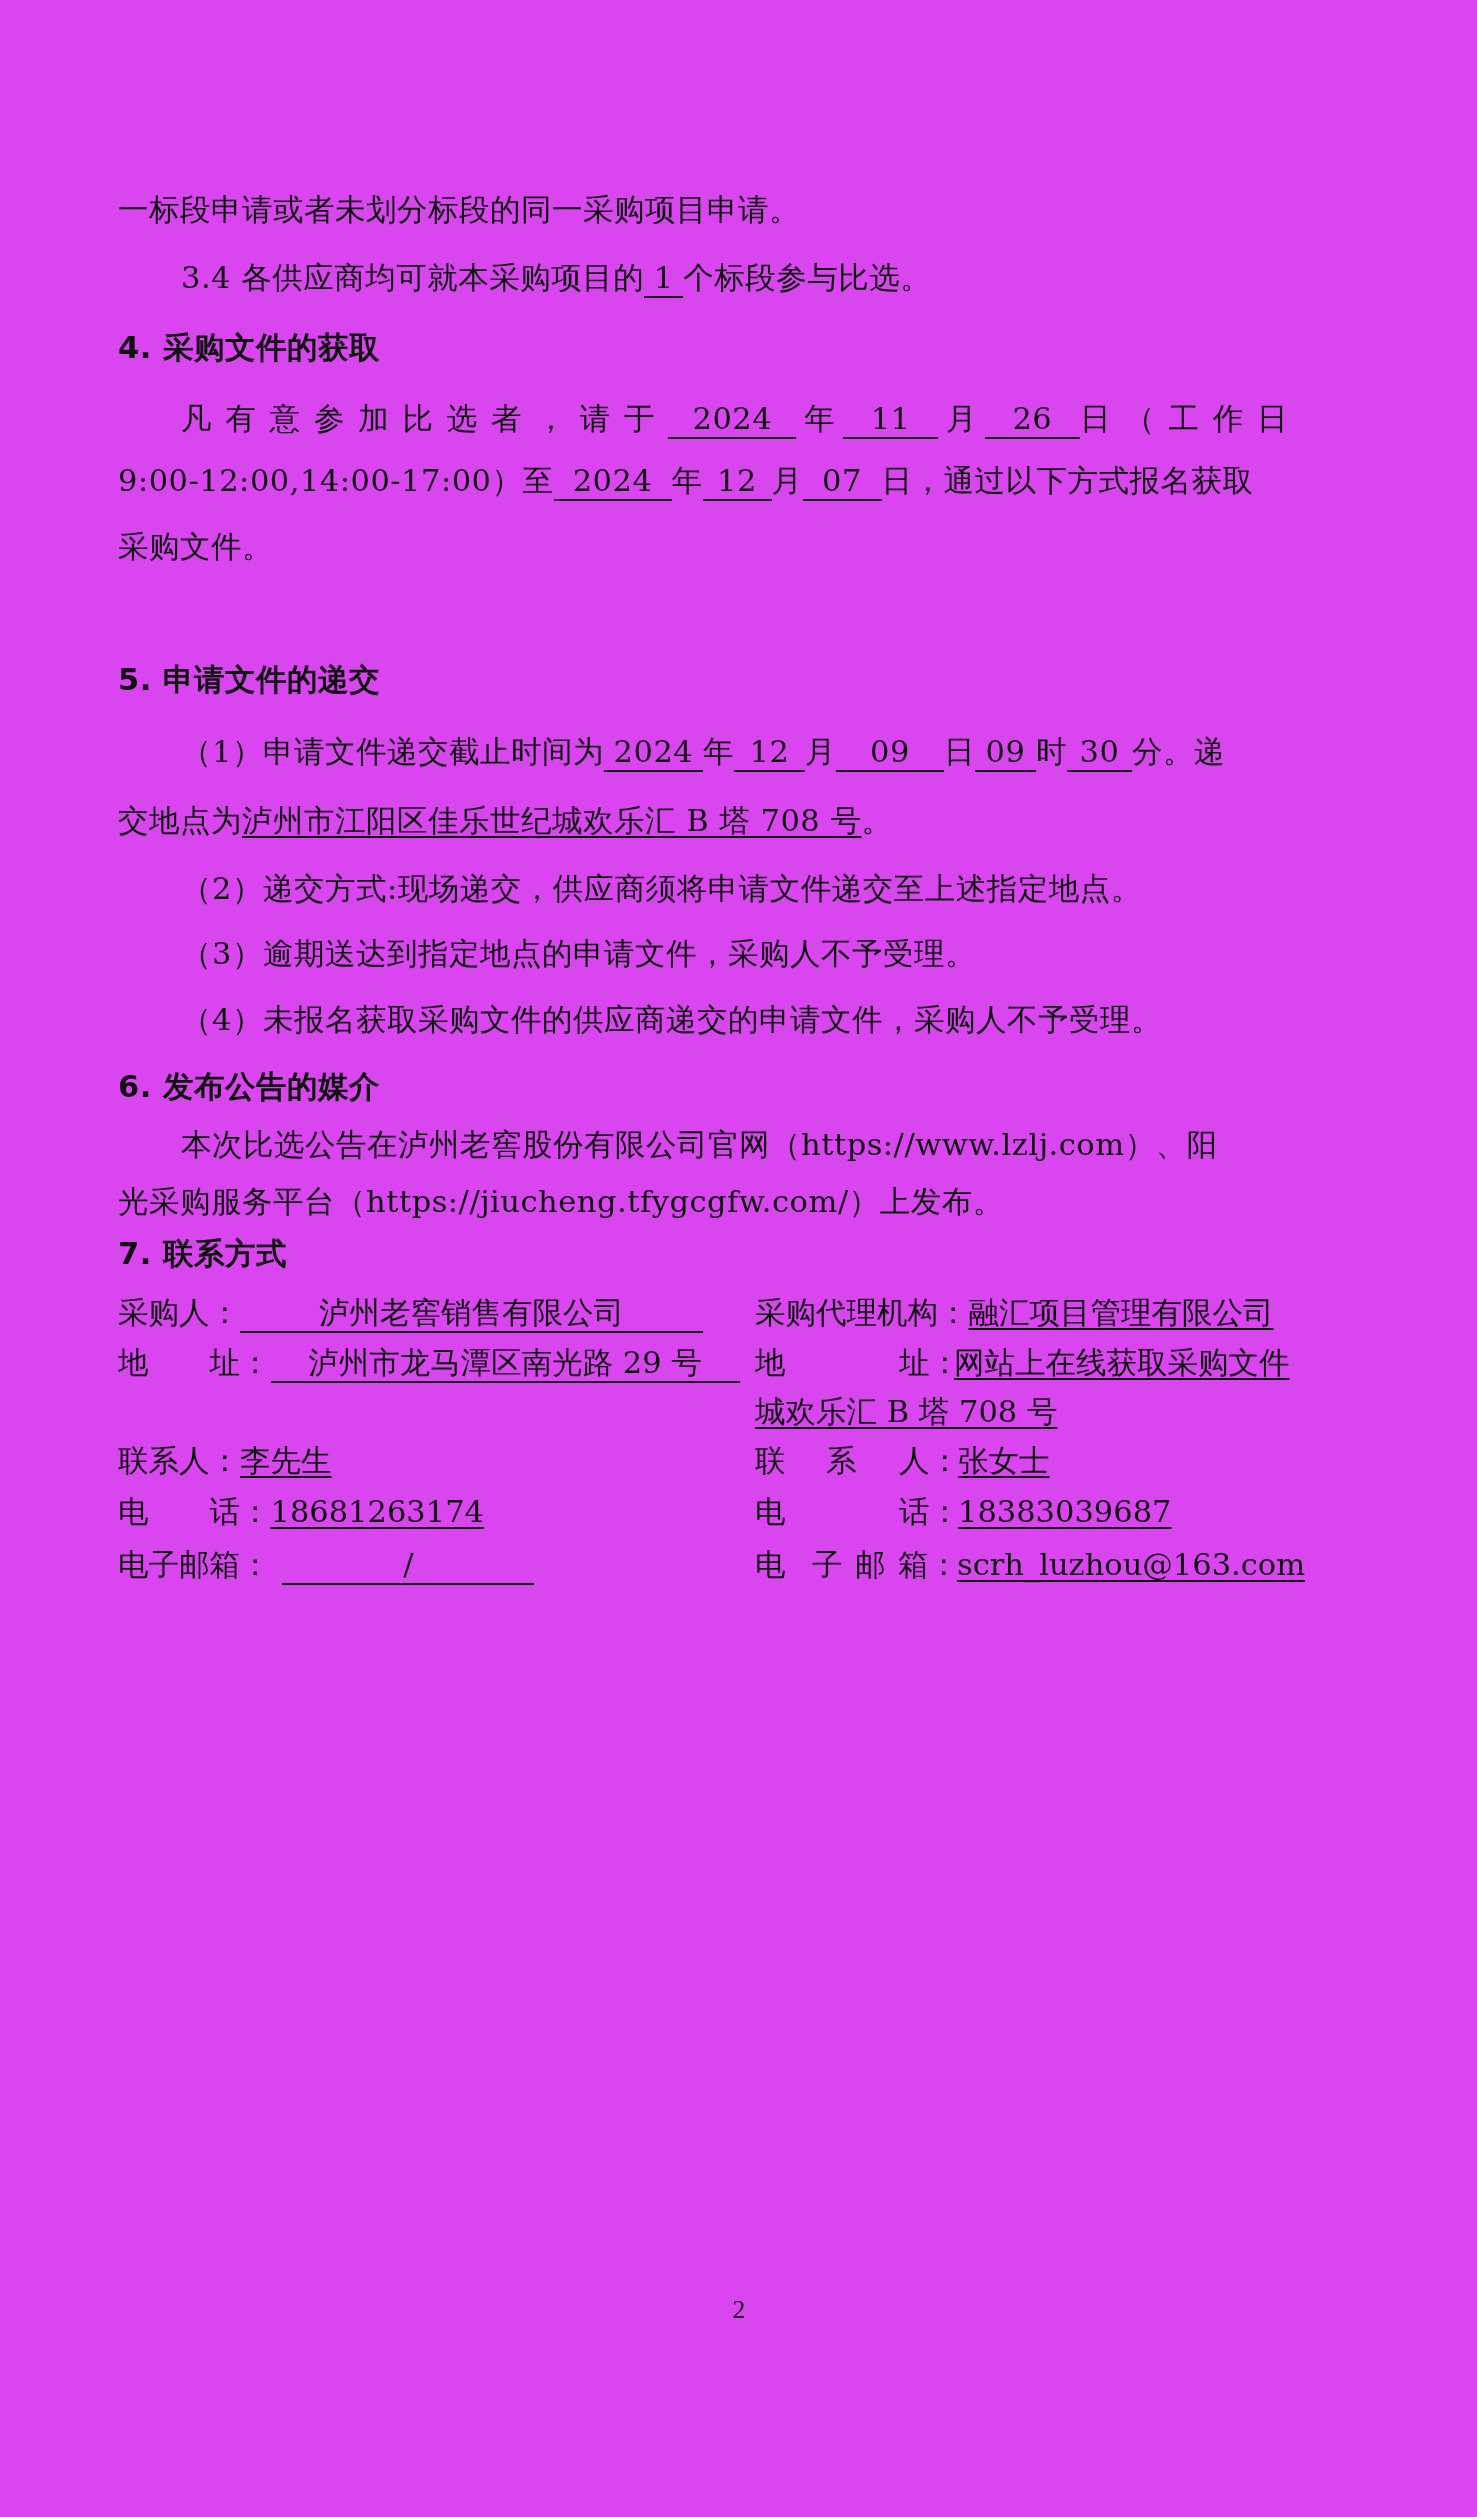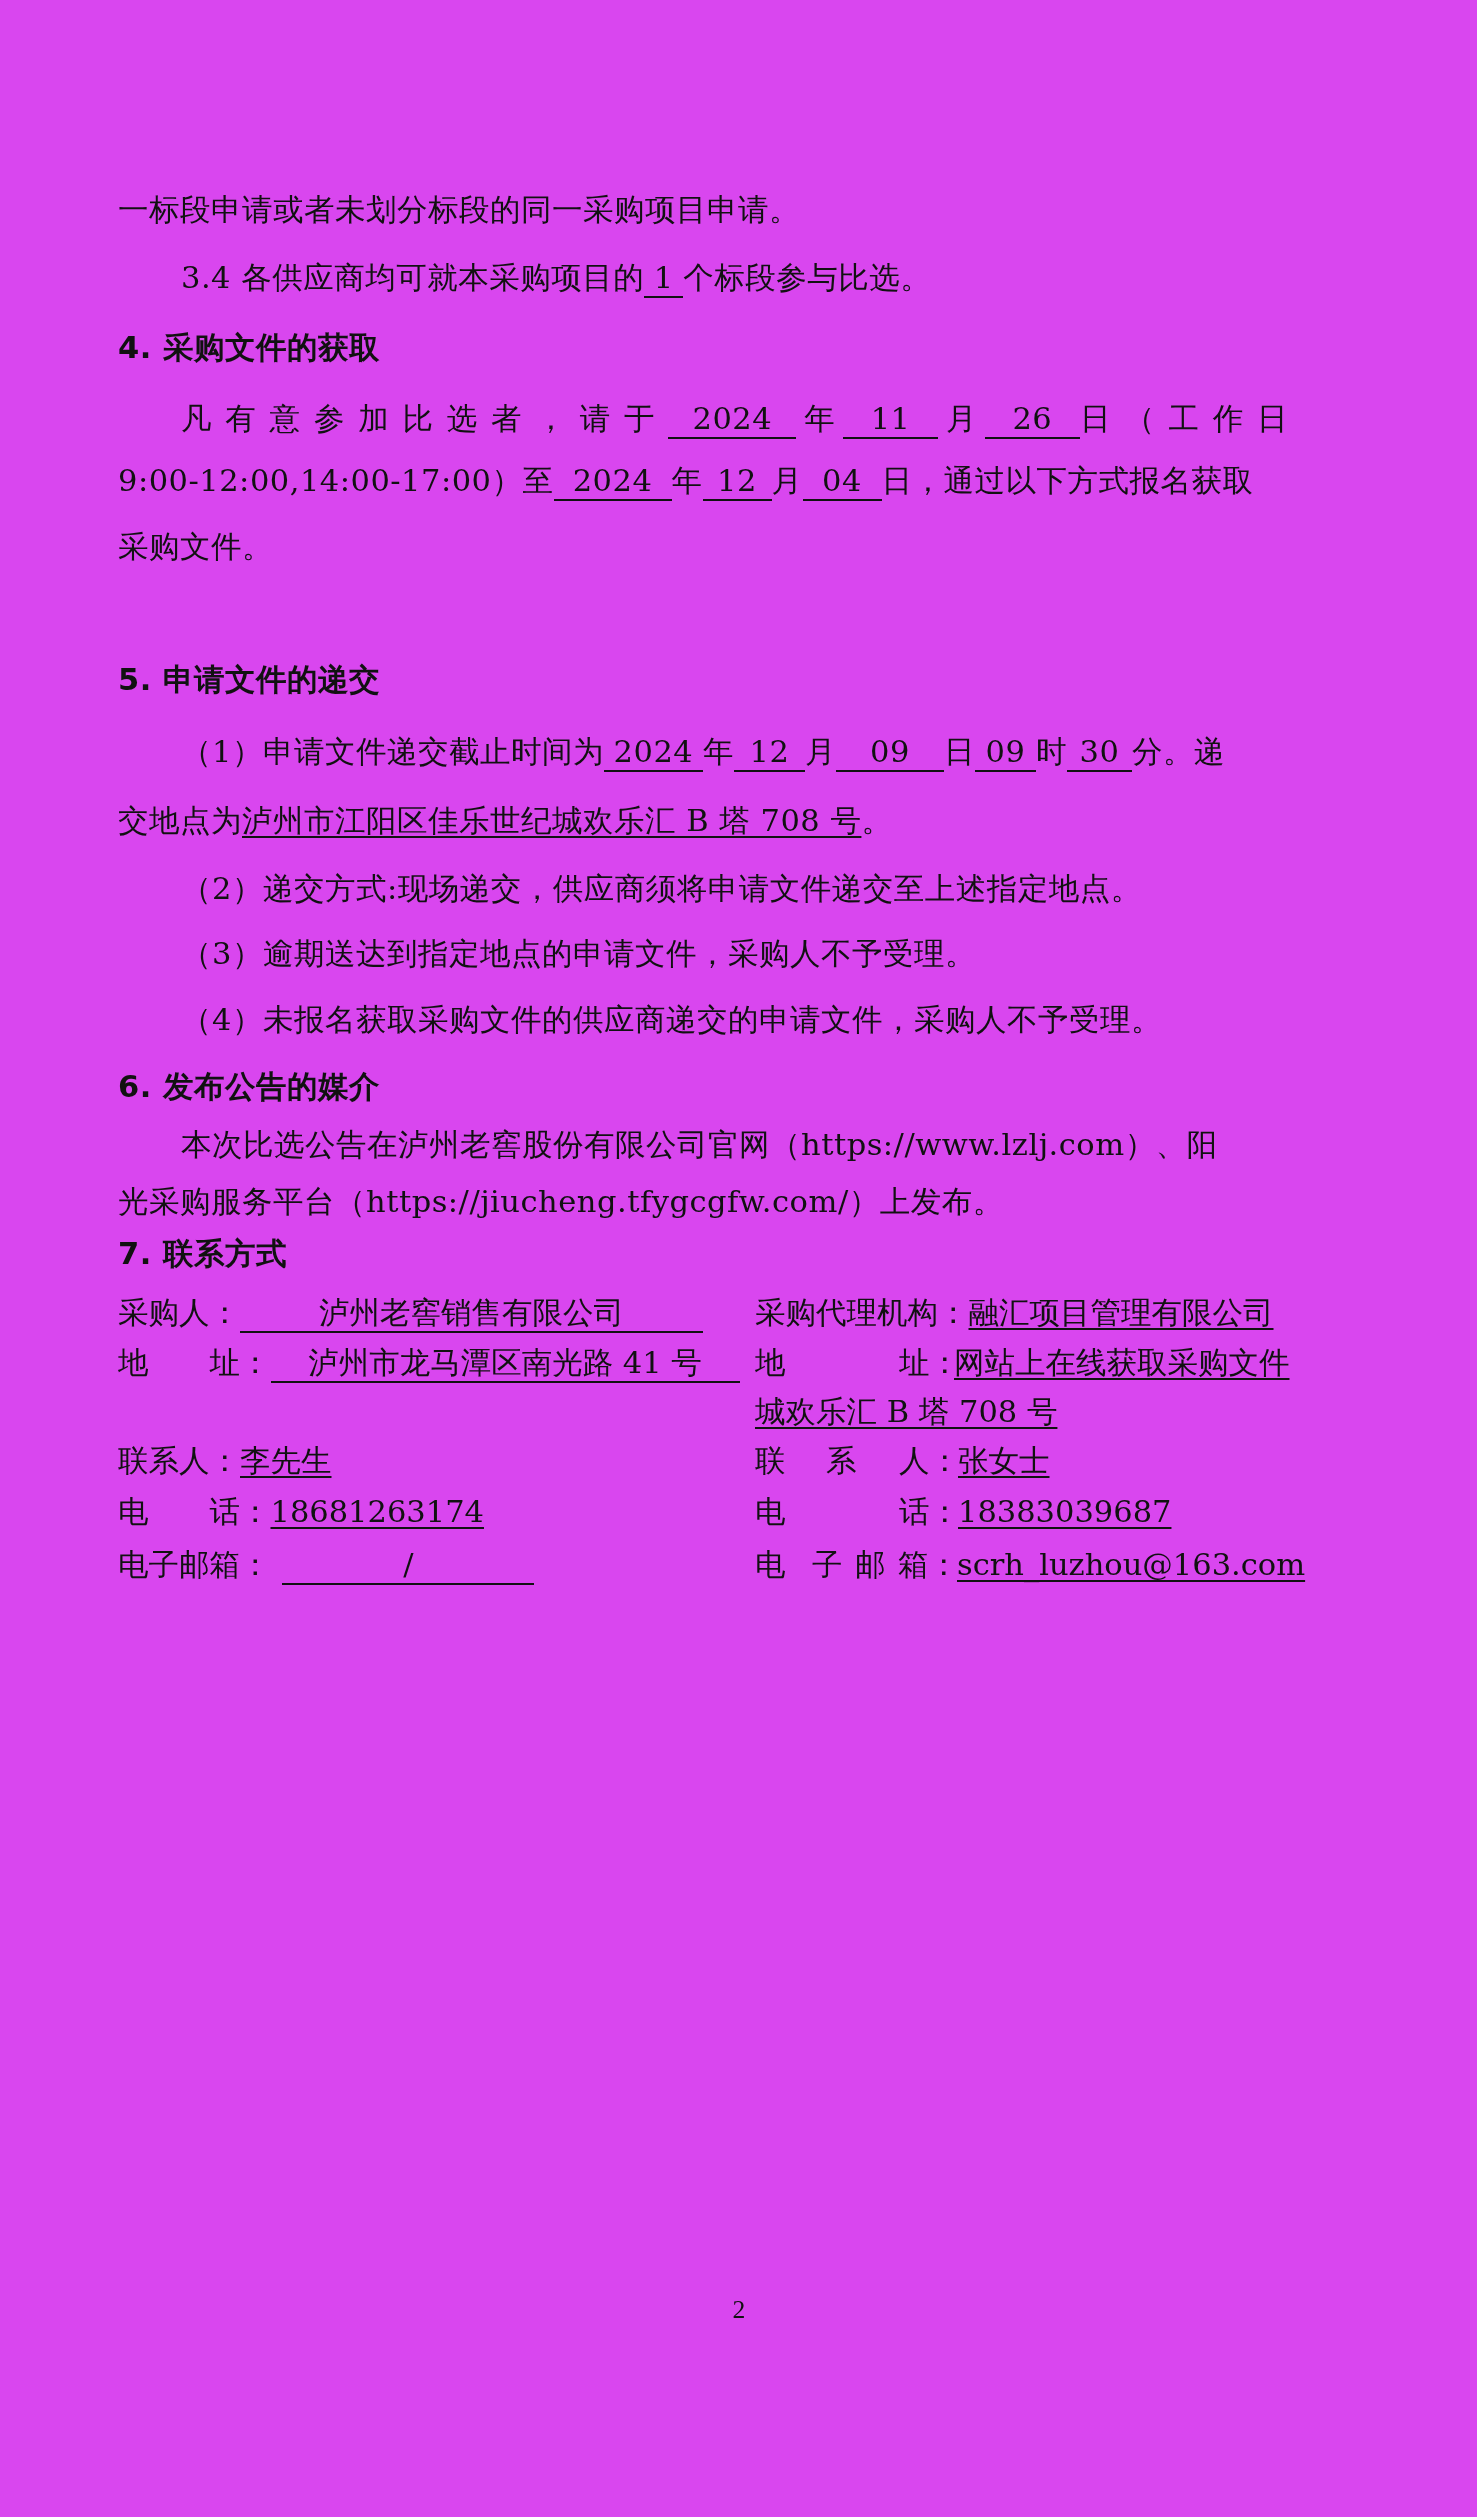--- a/index.html
+++ b/index.html
@@ -31,21 +31,21 @@
     <span>3.4 各供应商均可就本采购项目的</span><span class="blank" style="width:39px">1</span><span>个标段参与比选。</span>
   </div>
 
   <div class="line heading" style="top:326px">4. 采购文件的获取</div>
 
   <div class="line ind" style="top:397px">
     <span class="spread">凡有意参加比选者，请于</span><span class="blank" style="width:128px">2024</span><span style="padding:0 7.9px">年</span><span class="blank" style="width:95px">11</span><span style="padding:0 7.9px">月</span><span class="blank" style="width:95px">26</span><span class="spread">日（工作日</span>
   </div>
 
   <div class="line" style="top:459px">
-    <span>9:00-12:00,14:00-17:00）至</span><span class="blank" style="width:118px">2024</span><span>年</span><span class="blank" style="width:69px">12</span><span>月</span><span class="blank" style="width:79px">04</span><span>日，通过以下方式报名获取</span>
+    <span>9:00-12:00,14:00-17:00）至</span><span class="blank" style="width:118px">2024</span><span>年</span><span class="blank" style="width:69px">12</span><span>月</span><span class="blank" style="width:79px">07</span><span>日，通过以下方式报名获取</span>
   </div>
 
   <div class="line" style="top:525px">采购文件。</div>
 
 
   <div class="line heading" style="top:658px">5. 申请文件的递交</div>
 
   <div class="line ind" style="top:730px">
     <span>（1）申请文件递交截止时间为</span><span class="blank" style="width:99px">2024</span><span>年</span><span class="blank" style="width:71px">12</span><span>月</span><span class="blank" style="width:108px">09</span><span>日</span><span class="blank" style="width:61px">09</span><span>时</span><span class="blank" style="width:65px">30</span><span>分。递</span>
   </div>
@@ -61,21 +61,21 @@
   <div class="line heading" style="top:1065px">6. 发布公告的媒介</div>
   <div class="line ind" style="top:1123px">本次比选公告在泸州老窖股份有限公司官网（https://www.lzlj.com）、阳</div>
   <div class="line" style="top:1180px">光采购服务平台（https://jiucheng.tfygcgfw.com/）上发布。</div>
 
   <div class="line heading" style="top:1232px">7. 联系方式</div>
 
   <div class="half" style="left:118px; top:1291px">
     <span>采购人：</span><span class="blank" style="width:463px">泸州老窖销售有限公司</span>
   </div>
   <div class="half" style="left:118px; top:1341px">
-    <span>地　　址：</span><span class="blank" style="width:469px">泸州市龙马潭区南光路 41 号</span>
+    <span>地　　址：</span><span class="blank" style="width:469px">泸州市龙马潭区南光路 29 号</span>
   </div>
   <div class="half" style="left:118px; top:1439px">
     <span>联系人：</span><span class="u">李先生</span>
   </div>
   <div class="half" style="left:118px; top:1490px">
     <span>电　　话：</span><span class="u">18681263174</span>
   </div>
   <div class="half" style="left:118px; top:1543px">
     <span>电子邮箱：</span><span style="display:inline-block;width:11.8px"></span><span class="blank" style="width:252px">/</span>
   </div>

